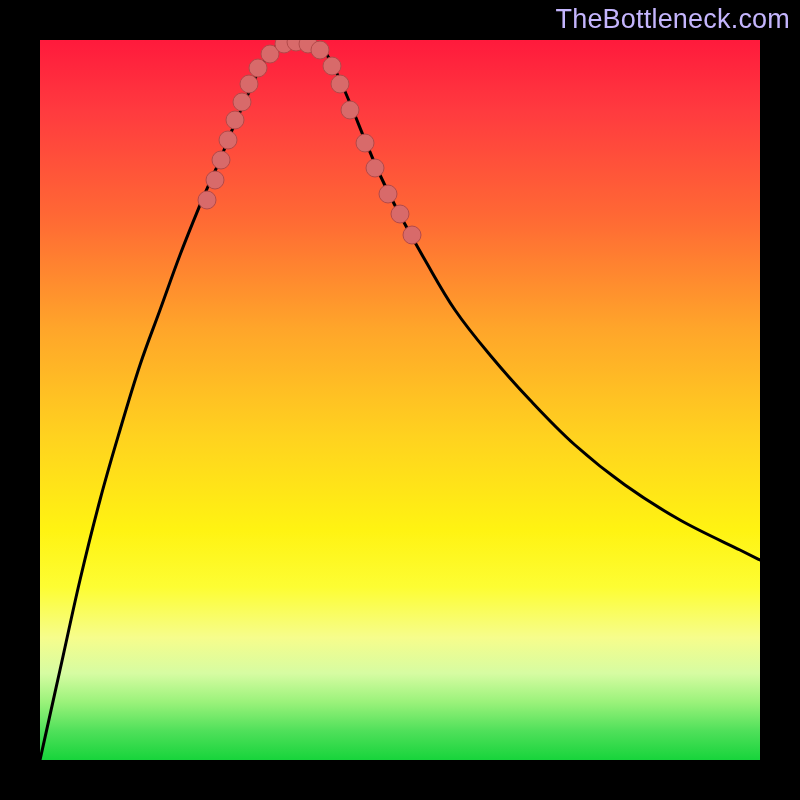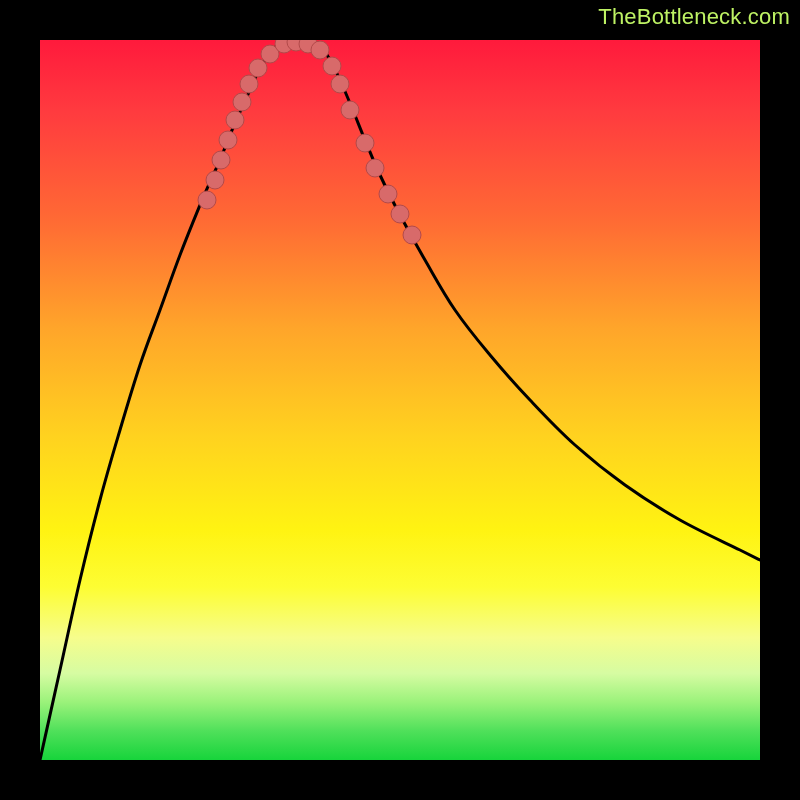--- a/index.html
+++ b/index.html
@@ -45,22 +45,22 @@
     position: absolute;
     left: 40px;
     top: 40px;
     width: 720px;
     height: 720px;
   }
   .watermark {
     position: absolute;
     top: 4px;
     right: 10px;
-    color: #bef264;
-    font-size: 22px;
+    color: #c4b5fd;
+    font-size: 27px;
     letter-spacing: 0.2px;
   }
 </style>
 </head>
 <body>
 
 <div class="frame">
   <div class="plot-bg"></div>
 
   <svg class="curve" viewBox="0 0 720 720">

